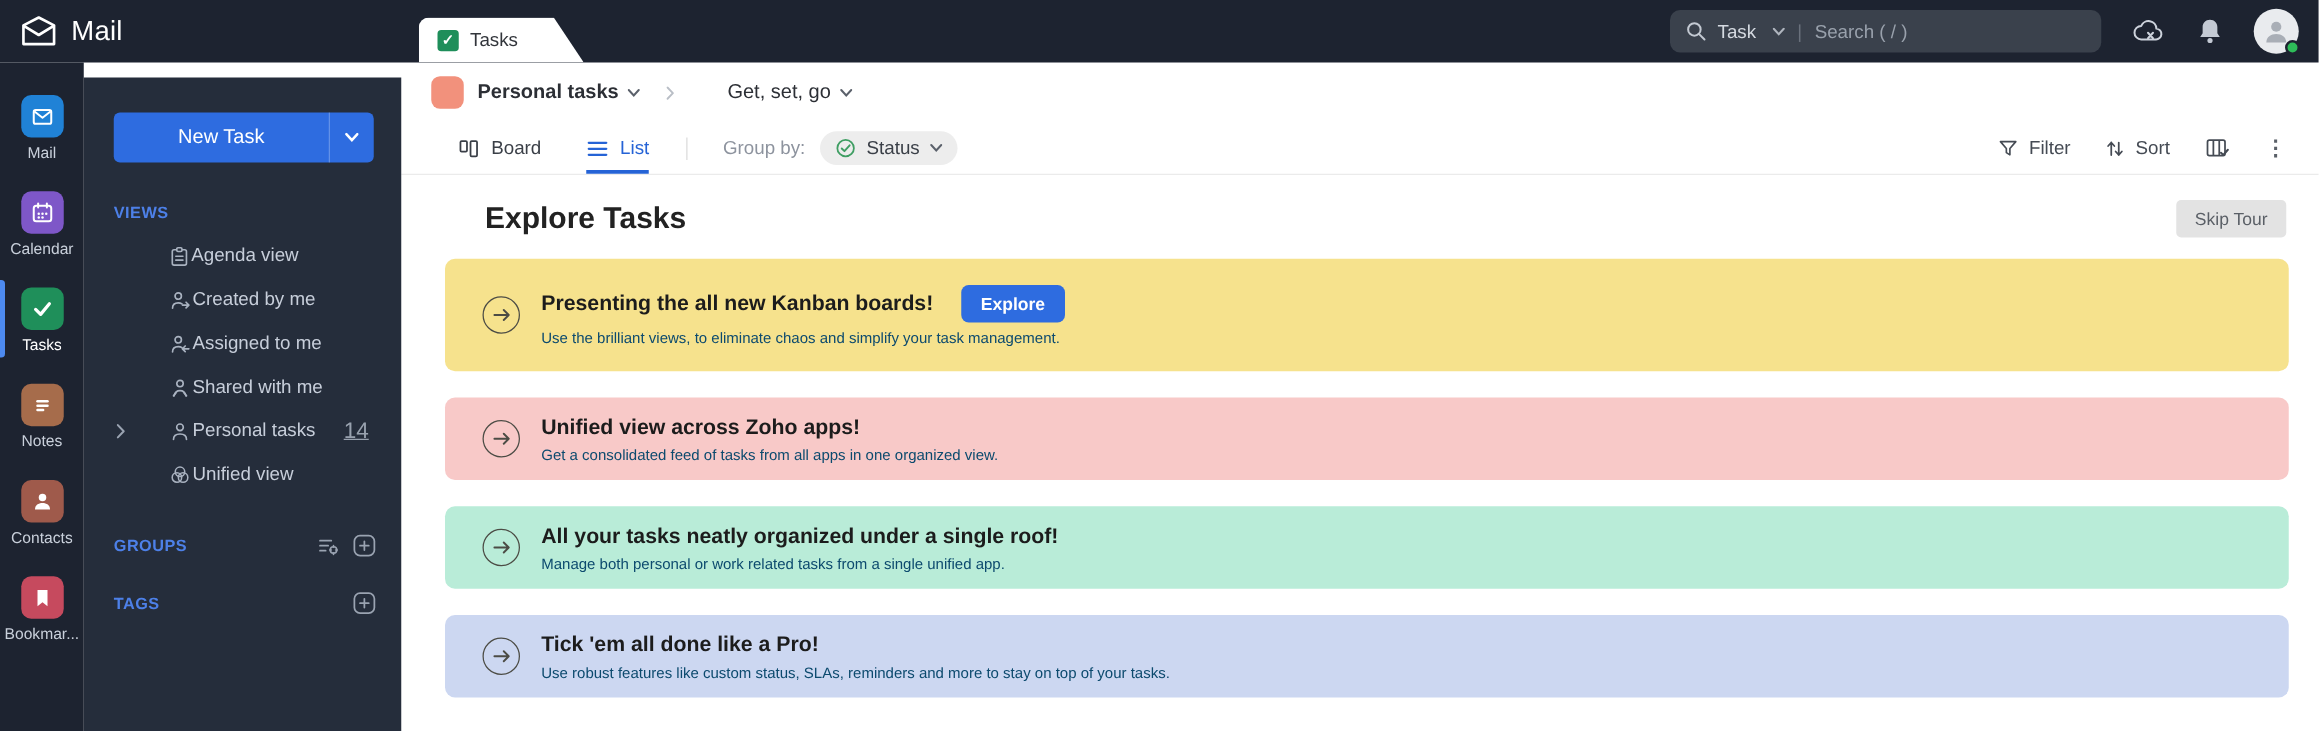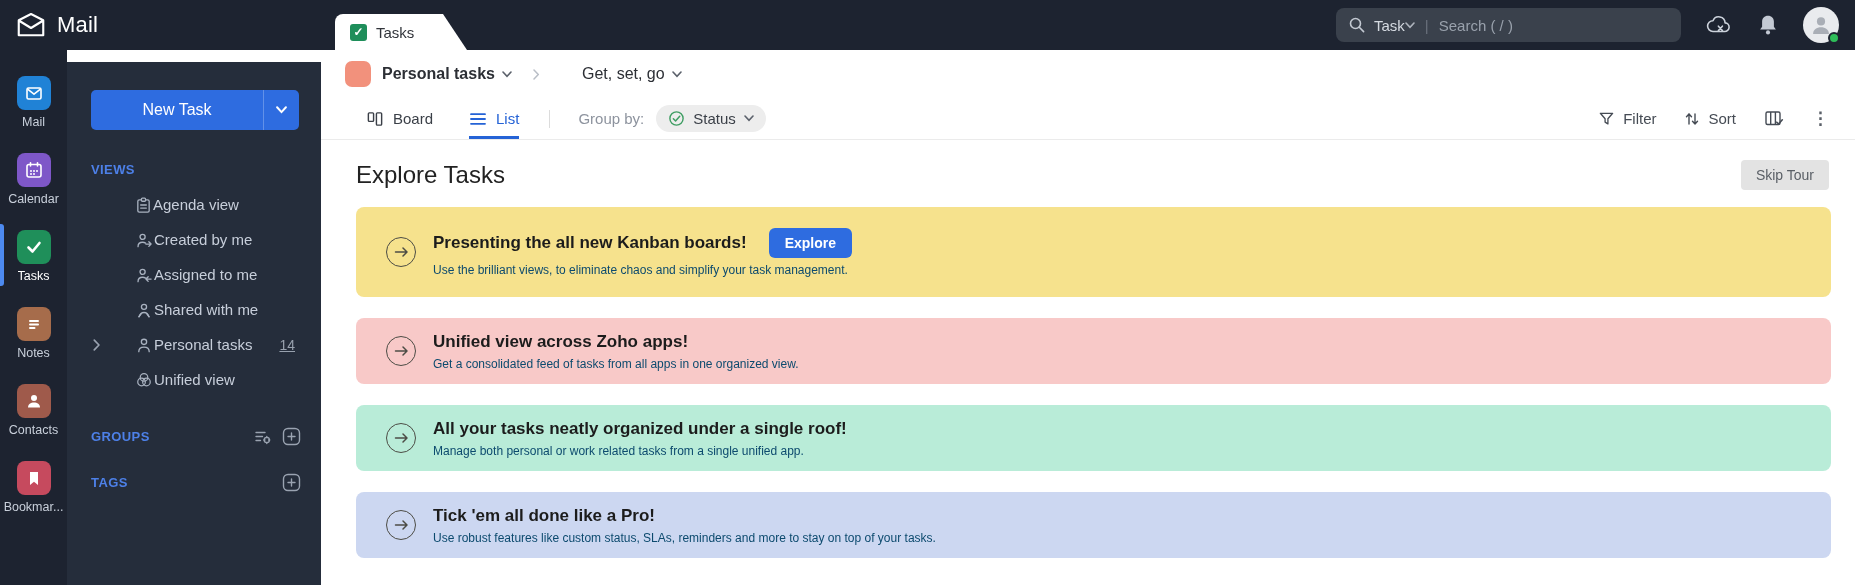--- a/index.html
+++ b/index.html
@@ -5,21 +5,21 @@
   * { margin:0; padding:0; box-sizing:border-box; }
   html,body { width:1855px; height:585px; overflow:hidden; font-family:"Liberation Sans",sans-serif; background:#fff; }
   #app { position:relative; width:1855px; height:585px; }
 
   
   .topbar { position:absolute; left:0; top:0; width:1855px; height:50px; background:#1d2330; display:flex; align-items:center; z-index:5; }
   .logo-wrap { display:flex; align-items:center; gap:11px; padding-left:16px; }
   .logo-title { color:#fff; font-size:22px; font-weight:500; letter-spacing:.2px; }
   .topbar-right { margin-left:auto; display:flex; align-items:center; gap:24px; padding-right:16px; }
   .searchbox { width:345px; height:34px; background:#3a414c; border-radius:8px; display:flex; align-items:center; padding:0 12px; gap:8px; }
-  .search-scope { color:#d5dae1; font-size:15px; display:flex; align-items:center; gap:0; cursor:pointer; }
+  .search-scope { color:#d5dae1; font-size:15px; display:flex; align-items:center; gap:13px; cursor:pointer; }
   .search-divider { color:#6a717c; font-size:15px; margin:0 2px; }
   .search-ph { color:#99a1ac; font-size:15px; }
   .avatar { position:relative; width:36px; height:36px; border-radius:50%; background:#e9ebee; display:flex; align-items:center; justify-content:center; }
   .presence-dot { position:absolute; right:-1px; bottom:-1px; width:12px; height:12px; border-radius:50%; background:#2ebd59; border:2px solid #1d2330; }
 
   
   .doc-tab { position:absolute; left:335px; top:14px; height:36px; min-width:132px; background:#fff; border-radius:8px 0 0 0;
              clip-path:polygon(0 0, calc(100% - 24px) 0, 100% 100%, 0 100%);
              display:flex; align-items:center; gap:9px; padding:0 34px 0 15px; z-index:6; cursor:pointer; }
   .tab-check { width:17px; height:17px; background:#1e8e5a; border-radius:3px; display:flex; align-items:center; justify-content:center; color:#fff; font-size:12px; font-weight:700; }
@@ -34,21 +34,21 @@
   .active-bar { position:absolute; left:0; top:-6px; width:4px; height:62px; background:#4d8af0; border-radius:0 3px 3px 0; }
 
   
   .sidebar { position:absolute; left:67px; top:62px; bottom:0; width:254px; background:#252d3b; z-index:3; }
   .new-task { margin:28px 22px 0 24px; height:40px; background:#2e6ce0; border-radius:5px; display:flex; align-items:stretch; cursor:pointer; }
   .new-task-main { flex:1; display:flex; align-items:center; justify-content:center; color:#fff; font-size:16px; }
   .new-task-split { width:36px; border-left:1px solid rgba(255,255,255,.25); display:flex; align-items:center; justify-content:center; }
   .side-header { margin:32px 0 10px 24px; font-size:13px; font-weight:700; letter-spacing:.4px; color:#4d80e8; }
   .side-item { position:relative; height:35px; display:flex; align-items:center; gap:1px; padding-left:68px; cursor:pointer; color:#c7ceda; font-size:15px; }
   .side-item .expander { position:absolute; left:26px; display:flex; }
-  .side-count { margin-left:auto; margin-right:26px; font-size:14px; color:#98a1ae;text-decoration:underline; }
+  .side-count { margin-left:auto; margin-right:26px; font-size:18px; color:#98a1ae;text-decoration:underline; }
   .side-row-header { margin-top:30px; display:flex; align-items:center; padding:0 20px 0 24px; }
   .side-row-header .hdr { font-size:13px; font-weight:700; letter-spacing:.4px; color:#4d80e8; }
   .side-row-icons { margin-left:auto; display:flex; align-items:center; gap:10px; }
 
   
   .main { position:absolute; left:321px; top:50px; right:0; bottom:0; background:#fff; }
   .crumb-row { height:48px; display:flex; align-items:center; gap:11px; padding-left:24px; }
   .crumb-color { width:26px; height:26px; border-radius:7px; }
   .crumb-main { display:flex; align-items:center; gap:7px; cursor:pointer; font-size:16px; font-weight:700; color:#2c2f35; }
   .crumb-sub { display:flex; align-items:center; gap:7px; cursor:pointer; font-size:16px; color:#2c2f35; margin-left:31px;justify-content:flex-end; }
@@ -58,21 +58,21 @@
   .tb-group { display:flex; align-items:center; gap:9px; font-size:15px; color:#3a3f47; cursor:pointer; height:100%; }
   .tb-list { margin-left:36px; color:#2563d6; border-bottom:3px solid #2563d6; padding-top:3px; }
   .tb-divider { margin-left:30px; width:1px; height:18px; background:#dcdcdc; }
   .groupby-label { margin-left:28px; font-size:15px; color:#8d939e; }
   .status-pill { margin-left:12px; display:flex; align-items:center; gap:8px; background:#ededed; border-radius:15px; padding:5px 12px; font-size:15px; color:#3a3f47; cursor:pointer; }
   .toolbar-right { margin-left:auto; display:flex; align-items:center; gap:28px; padding-right:26px; color:#454b54; }
   .tb-right-item { display:flex; align-items:center; gap:8px; font-size:15px; cursor:pointer; }
   .kebab { font-size:17px; font-weight:700; color:#5a6068; letter-spacing:0; cursor:pointer; }
 
   .explore-head { display:flex; align-items:center; padding:20px 26px 0 35px; }
-  .page-title { font-size:24px; font-weight:400; color:#222; }
+  .page-title { font-size:24px; font-weight:700; color:#222;margin-left:32px; }
   .skip-btn { margin-left:auto; background:#e3e3e3; color:#5a5f66; font-size:14px; border:none; border-radius:4px; padding:7px 15px; cursor:pointer; }
 
   .banners { display:flex; flex-direction:column; gap:21px; padding:17px 24px 0 35px; }
   .banner { border-radius:8px; display:flex; align-items:center; padding:0 24px 0 30px; }
   .banner-0 { height:90px; }
   .banner-n { height:66px; }
   .b-arrow { width:30px; height:30px; border-radius:50%; border:1.6px solid #4c4c45; display:flex; align-items:center; justify-content:center; color:#4c4c45; flex:none; cursor:pointer; }
   .b-text { margin-left:17px; display:flex; flex-direction:column; gap:5px; }
   .b-title-row { display:flex; align-items:center; gap:22px; }
   .b-title { font-size:17px; font-weight:700; color:#1c1c1c; }

